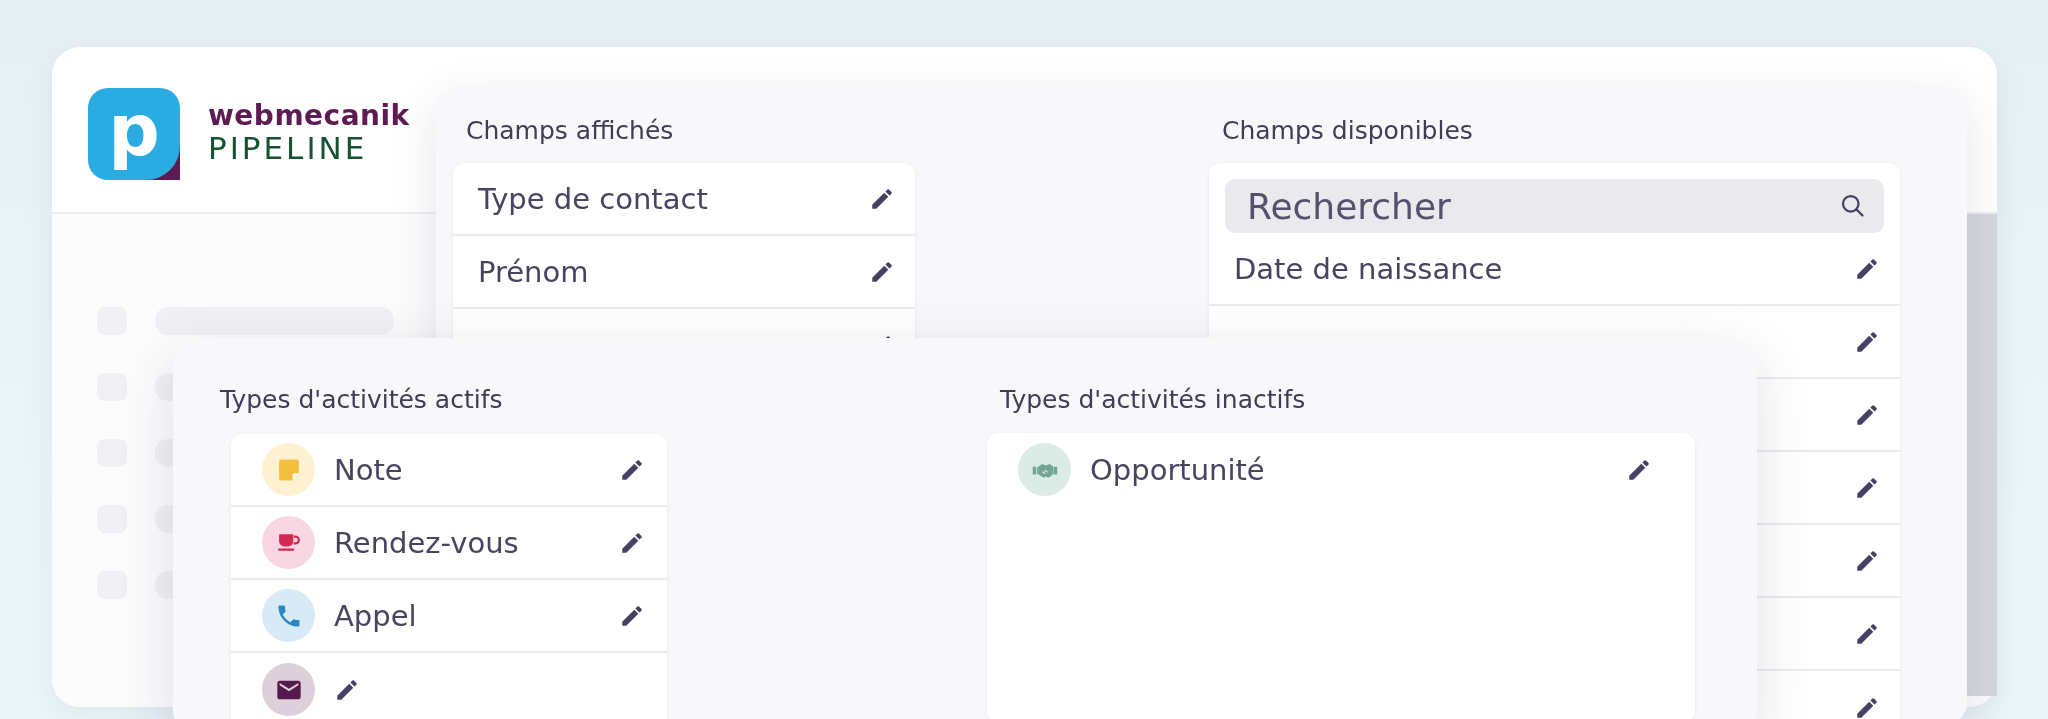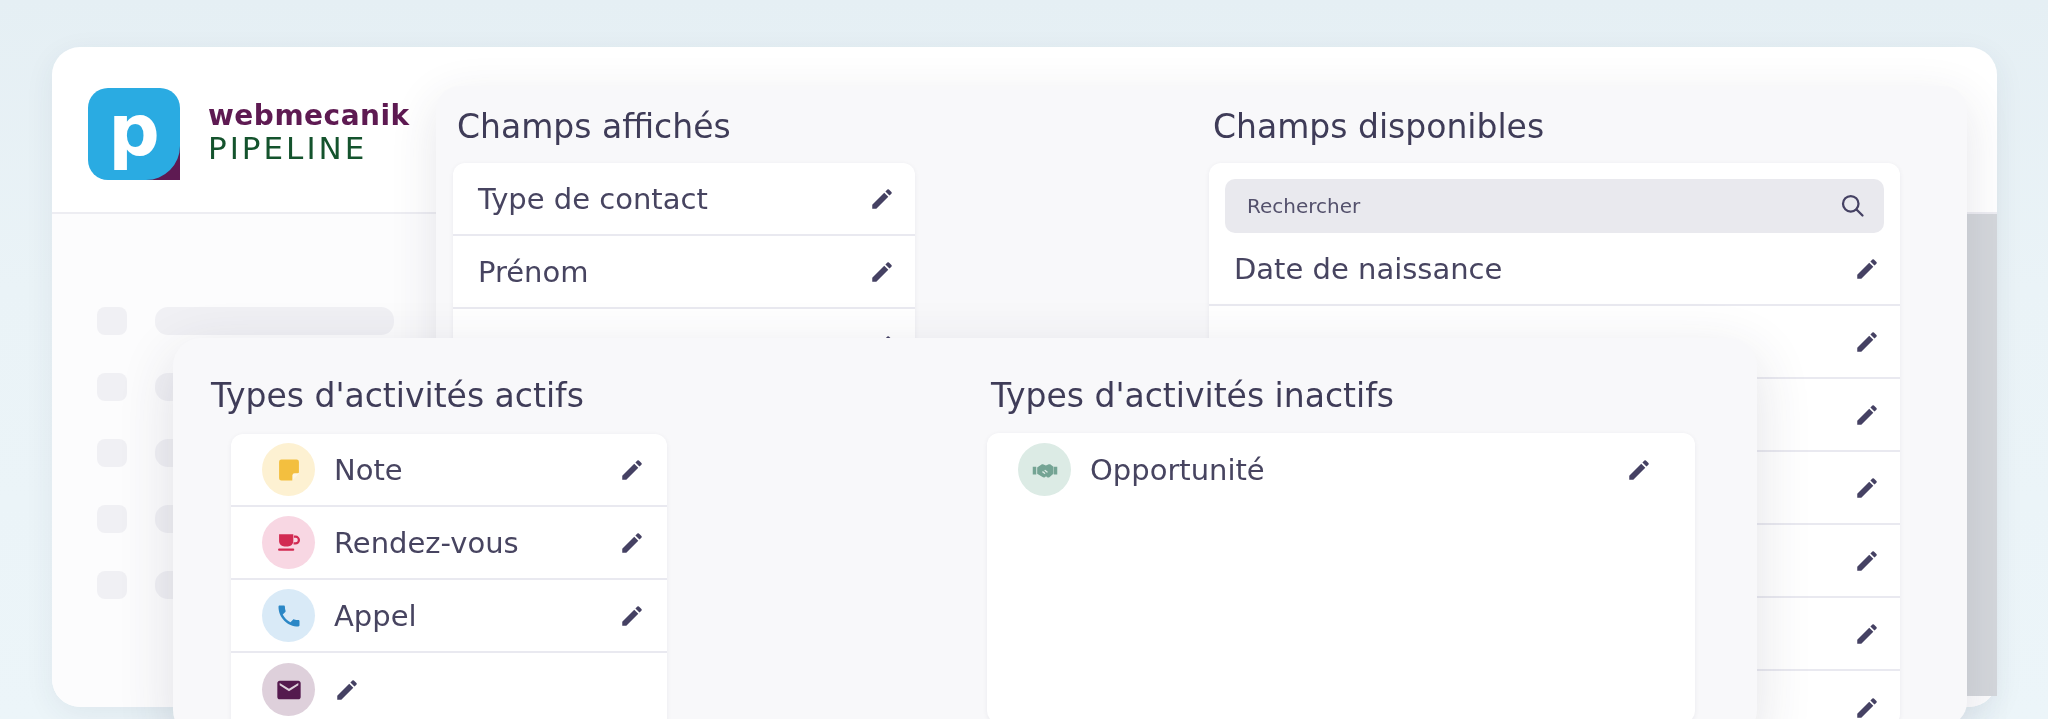--- a/index.html
+++ b/index.html
@@ -23,35 +23,35 @@
            border-radius:0 0 28px 28px;}
   .skel-sq{position:absolute;left:45px;width:30px;height:28px;border-radius:8px;background:#f0f0f4;}
   .skel-bar{position:absolute;left:103px;width:239px;height:28px;border-radius:13px;background:#f0f0f4;}
   .scroll-strip{position:absolute;right:0;top:167px;width:35px;height:482px;background:#d4d7db;}
 
   
   .panel{position:absolute;background:#f8f8fa;box-shadow:0 14px 48px rgba(50,50,80,.12);}
   .fields-panel{left:436px;top:86px;width:1531px;height:640px;border-radius:24px;}
   .activities-panel{left:173px;top:338px;width:1584px;height:400px;border-radius:28px;
                     box-shadow:0 16px 56px rgba(50,50,80,.14);}
-  .section-title{position:absolute;margin:4px;font-size:33px;font-weight:400;color:#3f3c58;}
+  .section-title{position:absolute;margin:13px;font-size:25px;font-weight:400;color:#3f3c58;}
   .card{position:absolute;background:#fff;border-radius:12px;box-shadow:0 1px 5px rgba(40,40,70,.06);overflow:hidden;}
 
   
   .frow{display:flex;align-items:center;height:73px;padding:0 20px 0 25px;
         border-bottom:2px solid #e9e9f0;box-sizing:border-box;}
   .frow:last-child{border-bottom:none;}
   .frow-label{flex:1;font-size:29px;color:#474460;}
   .pencil{width:26px;height:26px;flex:none;cursor:pointer;}
 
   
   .search-box{position:relative;margin:16px 16px 0 16px;height:54px;background:#e9e9ee;border-radius:10px;}
   .search-input{position:absolute;left:0;top:0;width:100%;height:100%;border:none;background:transparent;
         outline:none;box-sizing:border-box;padding:0 60px 0 22px;font-family:inherit;
-        font-size:20px;color:#474460;}
+        font-size:36px;color:#474460;}
   .search-input::placeholder{color:#54516c;opacity:1;}
   .search-ico{position:absolute;right:16px;top:12px;width:30px;height:30px;}
 
   
   .arow{display:flex;align-items:center;height:73px;padding:0 22px 0 31px;
         border-bottom:2px solid #e9e9f0;box-sizing:border-box;}
   .arow:last-child{border-bottom:none;}
   .arow.wide-pad{padding-right:43px;}
   .acircle{width:53px;height:53px;border-radius:50%;flex:none;display:flex;
            align-items:center;justify-content:center;margin-right:19px;}

